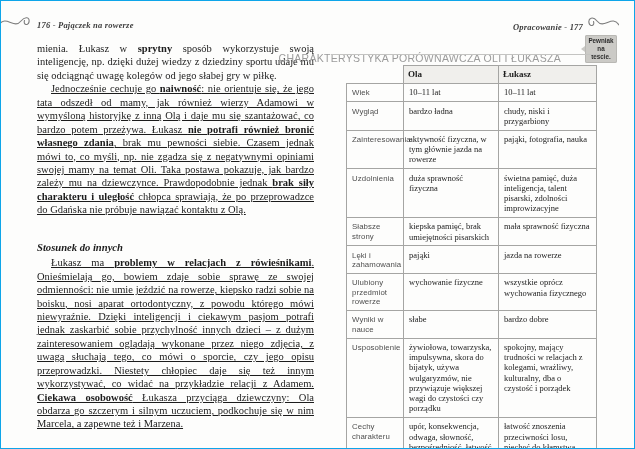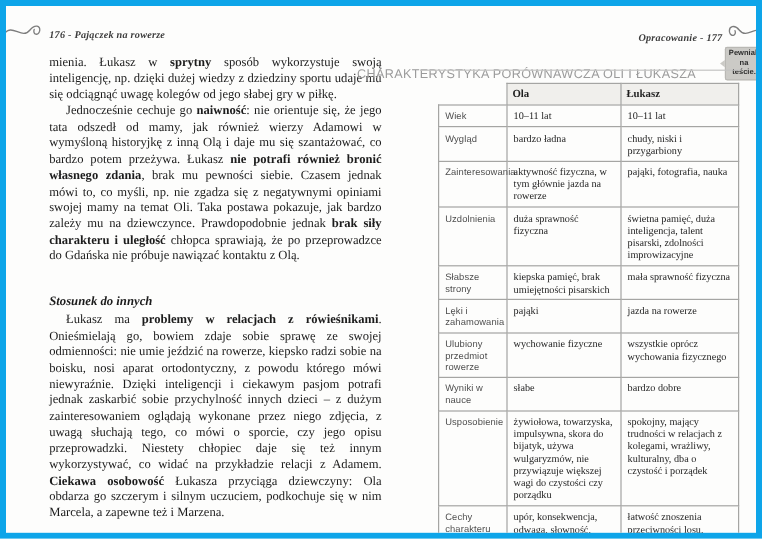--- a/index.html
+++ b/index.html
@@ -1,39 +1,39 @@
 <!DOCTYPE html>
 <html><head>
 <meta charset="utf-8">
 <style>
   html,body{margin:0;padding:0;background:#ffffff;}
   .spread{
     position:relative;width:635px;height:449px;background:#fdfdfc;
     font-family:"Liberation Serif", serif;color:#1e1e1e;overflow:hidden;
-    border:5px solid #0ea5e9;box-sizing:border-box;
+    border:1px solid #0ea5e9;box-sizing:border-box;
   }
   
   .page-left{position:absolute;left:0;top:0;width:317px;height:449px;}
   .flourish-left{position:absolute;left:-2px;top:10px;}
   .runhead-left{
     position:absolute;left:36px;top:19px;
     font:bold italic 8.5px "Liberation Serif", serif;color:#3d3d3d;letter-spacing:.2px;
   }
   .left-body{
     position:absolute;left:36px;top:41px;width:277px;
     font-size:10.5px;line-height:1.28;text-align:justify;color:#1c1c1c;
   }
   .left-body p.para{margin:0;}
-  .left-body p.para.indent{text-indent:14px;}
+  .left-body p.para.indent{text-indent:14px;text-decoration:underline;}
   .left-body p.subhead{
     margin:24px 0 2px 0;font-weight:bold;font-style:italic;font-size:10.6px;
   }
   .left-body b{font-weight:bold;}
   
-  .page-right{position:absolute;left:317px;top:0;width:318px;height:449px;}
+  .page-right{position:absolute;left:302px;top:0;width:318px;height:449px;}
   .flourish-right{position:absolute;right:2px;top:11px;}
   .runhead-right{
     position:absolute;right:38px;top:21px;
     font:bold italic 8.5px "Liberation Serif", serif;color:#3d3d3d;letter-spacing:.2px;
   }
   .title-row{position:absolute;top:34px;right:4px;display:flex;align-items:flex-start;gap:4px;}
   .section-title{
     margin:16px;font-family:"Liberation Sans", sans-serif;font-weight:normal;
     font-size:10.5px;color:#9b9b9b;letter-spacing:.3px;line-height:14px;white-space:nowrap;
   }

